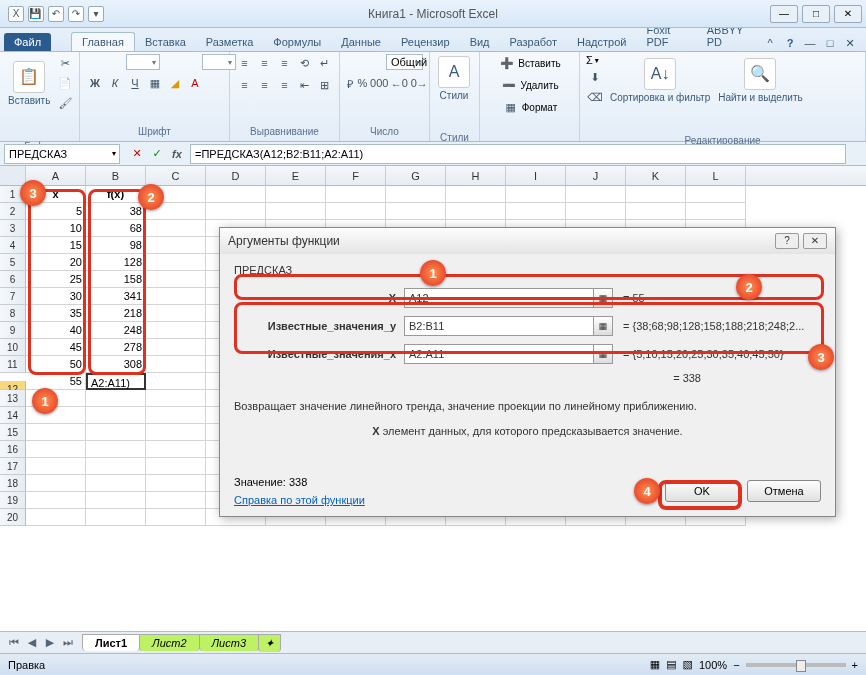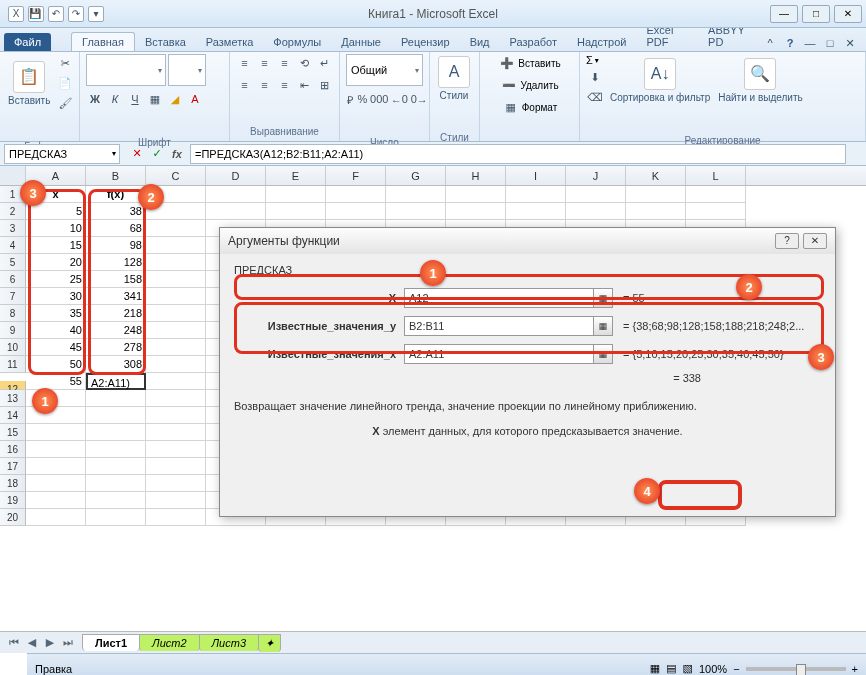--- a/index.html
+++ b/index.html
@@ -24,21 +24,21 @@
 
 .ribbon { height: 90px; background: linear-gradient(#f5f9fd, #e3edf8); border-bottom: 1px solid #a7bdd1; display: flex; }
 .rgroup { border-right: 1px solid #c4d5e6; padding: 2px 6px; display: flex; flex-direction: column; justify-content: space-between; }
 .rgroup .gcontent { flex: 1; display: flex; align-items: center; gap: 4px; }
 .rgroup .glabel { font-size: 10px; color: #5a7090; text-align: center; padding-bottom: 2px; margin-top: 29px; }
 .bigbtn { display: flex; flex-direction: column; align-items: center; font-size: 10px; color: #3b5a7a; padding: 2px; }
 .bigbtn .ico { width: 32px; height: 32px; background: #fff; border: 1px solid #ccc; border-radius: 3px; margin-bottom: 2px; display: flex; align-items: center; justify-content: center; font-size: 16px; }
 .smbtn { width: 18px; height: 18px; border: 1px solid transparent; font-size: 11px; display: flex; align-items: center; justify-content: center; color: #456; }
 .vstack { display: flex; flex-direction: column; gap: 2px; }
 .hstack { display: flex; gap: 2px; align-items: center; }
-.combo { height: 32px; border: 1px solid #abc; background: #fff; font-size: 11px; padding: 0 28px 0 4px; position: relative; display: flex; align-items: center; }
+.combo { height: 16px; border: 1px solid #abc; background: #fff; font-size: 11px; padding: 0 28px 0 4px; position: relative; display: flex; align-items: center; margin-left: 40px; }
 .combo::after { content: "▾"; position: absolute; right: 3px; font-size: 8px; color: #678; }
 
 
 .fbar { height: 24px; background: #e8f0f8; border-bottom: 1px solid #a7bdd1; display: flex; align-items: center; }
 .namebox { width: 116px; height: 20px; border: 1px solid #abc; background: #fff; margin: 0 4px; font-size: 11px; padding: 0 4px; display: flex; align-items: center; position: relative; }
 .namebox::after { content: "▾"; position: absolute; right: 3px; font-size: 8px; }
 .fbtns { display: flex; gap: 2px; margin: 0 4px; }
 .fbtns span { width: 18px; height: 18px; font-size: 11px; display: flex; align-items: center; justify-content: center; color: #555; }
 .fx { font-style: italic; font-weight: bold; font-size: 11px; }
 .finput { flex: 1; height: 20px; border: 1px solid #abc; background: #fff; font-size: 11px; padding: 0 4px; display: flex; align-items: center; margin-right: 20px; }
@@ -80,21 +80,21 @@
 .dlgfoot .link { color: #0060c0; text-decoration: underline; font-size: 11px; margin-top: 6px; }
 .dlgfoot .btns { margin-left: auto; display: flex; gap: 8px; }
 .dlgfoot button { width: 74px; height: 22px; font-size: 11px; border: 1px solid #888; background: linear-gradient(#fdfdfd, #e0e0e0); border-radius: 3px; }
 
 
 .sheettabs { position: absolute; bottom: 22px; left: 0; right: 0; height: 22px; background: #e8eef5; border-top: 1px solid #bbb; display: flex; align-items: center; font-size: 11px; }
 .sheettabs .nav { display: flex; gap: 2px; padding: 0 6px; }
 .sheettabs .nav span { width: 16px; text-align: center; color: #567; }
 .sheettabs .stab { padding: 2px 12px; background: #fff; border: 1px solid #aaa; border-bottom: none; border-radius: 0 0 4px 4px; margin-right: -1px; }
 .sheettabs .stab.inactive { background: #bef264; font-style: italic; }
-.statusbar { position: absolute; bottom: 0; left: 0; right: 0; height: 22px; background: linear-gradient(#e2ecf6, #cfdef0); border-top: 1px solid #a7bdd1; display: flex; align-items: flex-end; font-size: 11px; padding: 0 8px; margin-left: 27px; }
+.statusbar { position: absolute; bottom: 0; left: 0; right: 0; height: 22px; background: linear-gradient(#e2ecf6, #cfdef0); border-top: 1px solid #a7bdd1; display: flex; align-items: center; font-size: 11px; padding: 0 8px; }
 .statusbar .zoom { margin-left: auto; display: flex; align-items: center; gap: 6px; }
 .statusbar .slider { width: 100px; height: 4px; background: #bbb; position: relative; }
 .statusbar .slider::after { content: ""; position: absolute; left: 50%; top: -3px; width: 8px; height: 10px; background: #eee; border: 1px solid #888; }
 </style>
 </head>
 <body>
 
 <div class="titlebar">
   <div class="qat">
     <div class="qi">X</div>
@@ -115,21 +115,21 @@
   <div class="tab file">Файл</div>
   <div class="tab active">Главная</div>
   <div class="tab">Вставка</div>
   <div class="tab">Разметка</div>
   <div class="tab">Формулы</div>
   <div class="tab">Данные</div>
   <div class="tab">Рецензир</div>
   <div class="tab">Вид</div>
   <div class="tab">Разработ</div>
   <div class="tab">Надстрой</div>
-  <div class="tab">Excel PDF</div>
+  <div class="tab">Foxit PDF</div>
   <div class="tab">ABBYY PD</div>
   <div class="help">
     <span>^</span>
     <span style="color:#2a5a8e;font-weight:bold;">?</span>
     <span>—</span>
     <span>□</span>
     <span>✕</span>
   </div>
 </div>
 
@@ -619,20 +619,30 @@
     </div>
     <div style="text-align:right; padding-right:120px; margin-top:6px;">= 338</div>
 
     <div class="desc">
       <div>Возвращает значение линейного тренда, значение проекции по линейному приближению.</div>
       <div class="argdesc">
         <b>X</b>&nbsp;<span>элемент данных, для которого предсказывается значение.</span>
       </div>
     </div>
   </div>
+  <div class="dlgfoot">
+    <div>
+      <div class="val"><span>Значение:</span> <span>338</span></div>
+      <div class="link">Справка по этой функции</div>
+    </div>
+    <div class="btns">
+      <button>OK</button>
+      <button>Отмена</button>
+    </div>
+  </div>
 
   <div class="callout" style="left:14px; top:46px; width:590px; height:26px;"></div>
   <div class="callout" style="left:14px; top:74px; width:590px; height:52px;"></div>
   <div class="callout" style="left:438px; top:252px; width:84px; height:30px; border-width:4px;"></div>
   <div class="badge" style="left:200px; top:32px;">1</div>
   <div class="badge" style="left:516px; top:46px;">2</div>
   <div class="badge" style="left:588px; top:116px;">3</div>
   <div class="badge" style="left:414px; top:250px;">4</div>
 </div>
 

